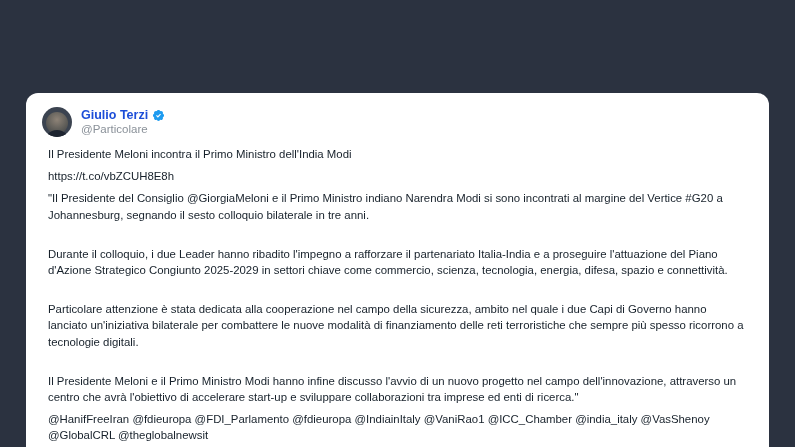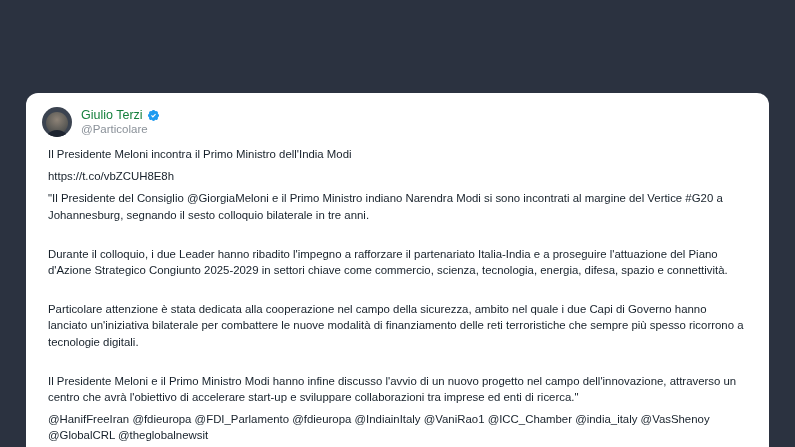--- a/index.html
+++ b/index.html
@@ -70,22 +70,22 @@
     line-height: 1.15;
     padding-top: 1px;
   }
   .name-row {
     display: flex;
     align-items: center;
     gap: 4px;
   }
   .display-name {
     font-size: 12.5px;
-    font-weight: normal;
-    color: #15803d;
+    font-weight: bold;
+    color: #1d4ed8;
   }
   .verified-icon {
     display: inline-block;
     width: 13px;
     height: 13px;
     line-height: 0;
   }
   .handle {
     font-size: 11.5px;
     color: #8a9199;

